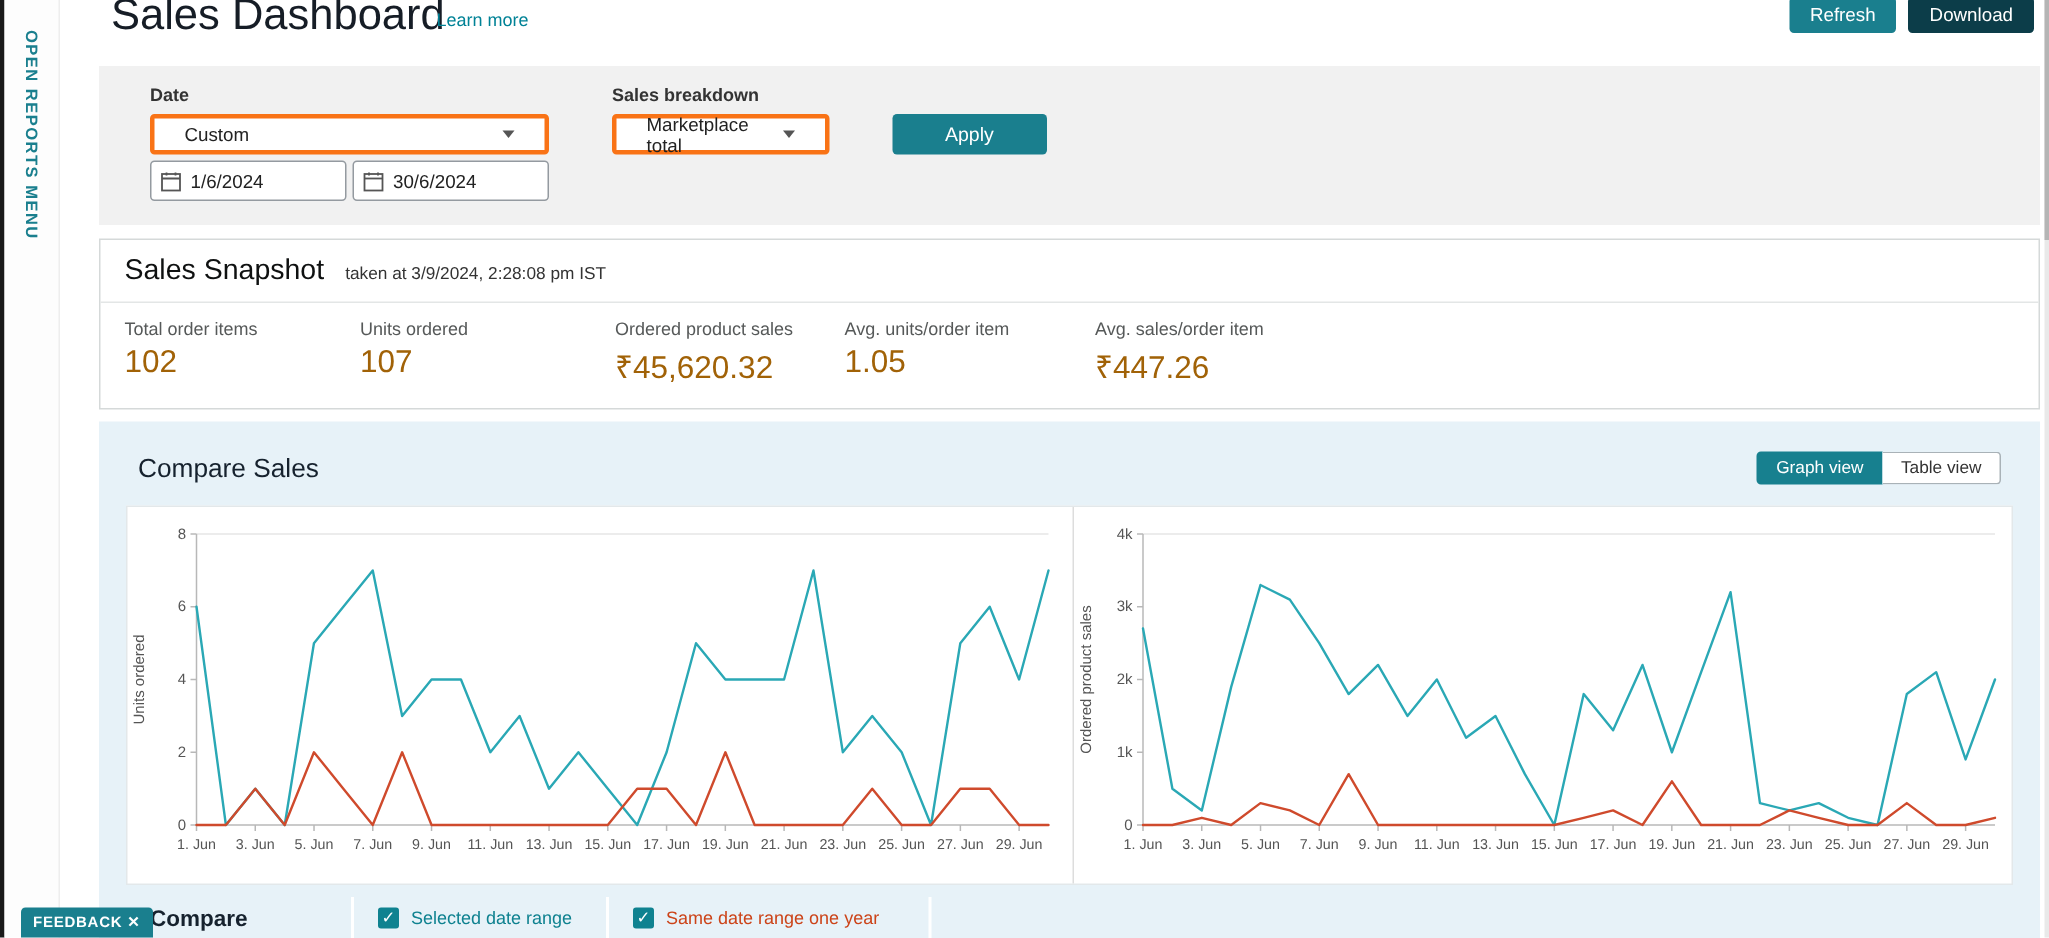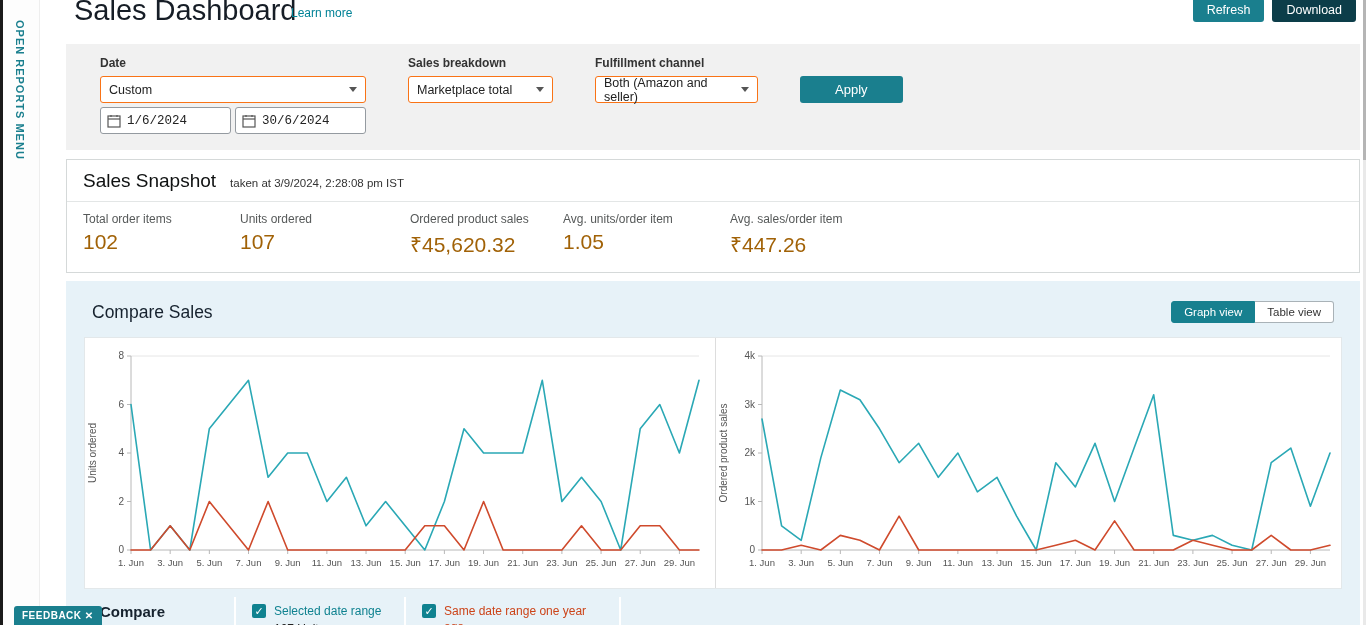--- a/index.html
+++ b/index.html
@@ -22,29 +22,29 @@
   .page-title { font-size:29px; font-weight:400; color:#161d26; position:absolute; left:8px; top:-6px; }
   .learn-more { position:absolute; left:225px; top:6px; font-size:12px; color:#008296; text-decoration:none; cursor:pointer; }
   .header-buttons { position:absolute; right:4px; top:-2px; display:flex; gap:8px; }
   .btn { border:none; border-radius:3px; font-size:12.5px; padding:5px 14px; cursor:pointer; font-family:inherit; }
   .btn-teal { background:#1a7f8e; color:#fff; }
   .btn-dark { background:#0c3d49; color:#fff; }
 
   
   .filter-bar { background:#f1f1f1; padding:12px 18px 16px 34px; display:flex; gap:42px; align-items:flex-start; }
   .filter-label { font-size:12px; font-weight:bold; color:#333; margin-bottom:6px; }
-  .select-box { background:#fff; border:1px solid #f97316; border-radius:3px; height:27px;
-    display:flex; align-items:center; justify-content:space-between; padding:0 8px; font-size:12.5px; color:#222; cursor:pointer; }
+  .select-box { background:#fff; border:3px solid #f97316; border-radius:3px; height:27px;
+    display:flex; align-items:center; justify-content:space-between; padding:0 20px; font-size:12.5px; color:#222; cursor:pointer; }
   .chev { width:0; height:0; border-left:4px solid transparent; border-right:4px solid transparent; border-top:5px solid #555; margin-left:8px; }
   .date-col .select-box { width:266px; }
   .date-inputs { display:flex; gap:4px; margin-top:4px; }
   .date-input-box { background:#fff; border:1px solid #949aa0; border-radius:3px; height:27px; width:131px;
     display:flex; align-items:center; padding:0 6px; gap:6px; }
   .cal-icon { width:14px; height:14px; flex:0 0 auto; }
-  .date-input-box input { border:none; outline:none; font-size:12.5px; width:90px; font-family:Liberation Mono, monospace; color:#222; background:transparent; }
+  .date-input-box input { border:none; outline:none; font-size:12.5px; width:90px; font-family:Liberation Sans, sans-serif; color:#222; background:transparent; }
   .breakdown-col .select-box { width:145px; }
   .channel-col .select-box { width:163px; }
   .apply-btn { margin-top:20px; background:#1a7f8e; color:#fff; border:none; border-radius:3px;
     font-size:13px; padding:6px 35px; cursor:pointer; font-family:inherit; }
 
   
   .snapshot { margin-top:9px; background:#fff; border:1px solid #d5d9d9; }
   .snapshot-head { display:flex; align-items:baseline; gap:14px; padding:10px 16px 9px 16px; border-bottom:1px solid #e3e6e6; }
   .snapshot-title { font-size:19px; color:#0f1111; }
   .snapshot-taken { font-size:11.5px; color:#333; }
@@ -139,27 +139,20 @@
     </div>
 
     <div class="breakdown-col">
       <div class="filter-label">Sales breakdown</div>
       <div class="select-box">
         <span>Marketplace total</span>
         <span class="chev"></span>
       </div>
     </div>
 
-    <div class="channel-col">
-      <div class="filter-label">Fulfillment channel</div>
-      <div class="select-box">
-        <span>Both (Amazon and seller)</span>
-        <span class="chev"></span>
-      </div>
-    </div>
 
     <button class="apply-btn">Apply</button>
   </div>
 
   <div class="snapshot">
     <div class="snapshot-head">
       <span class="snapshot-title">Sales Snapshot</span>
       <span class="snapshot-taken">taken at 3/9/2024, 2:28:08 pm IST</span>
     </div>
     <div class="metrics">

